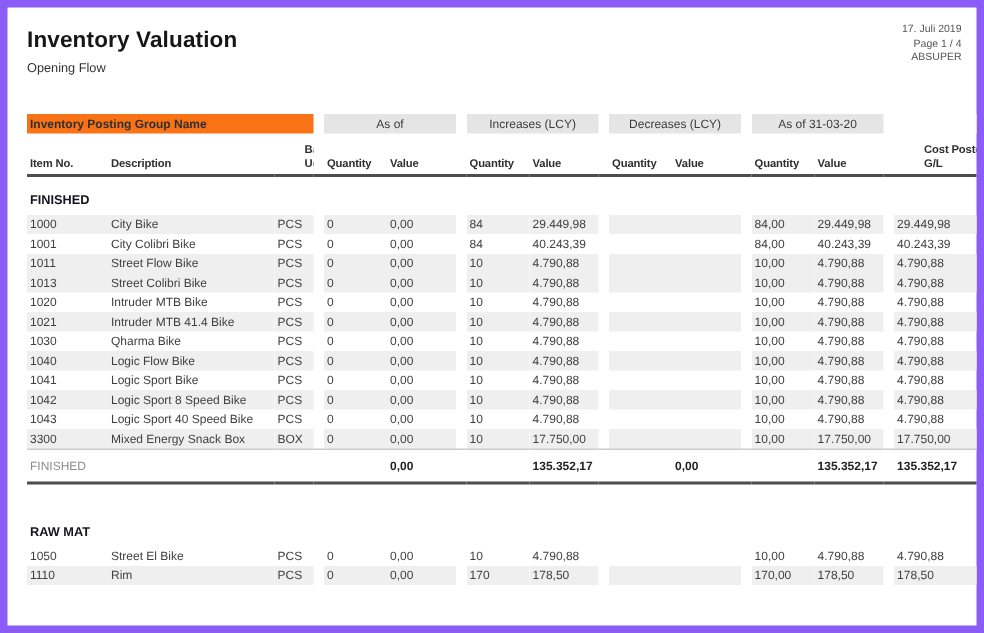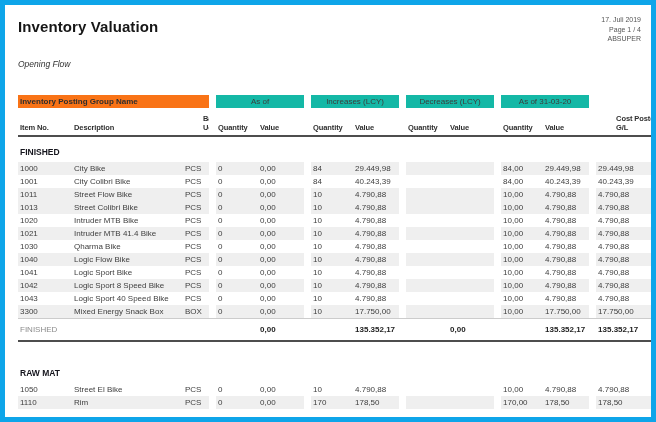--- a/index.html
+++ b/index.html
@@ -1,37 +1,37 @@
 <!DOCTYPE html>
 <html><head>
 <meta charset="utf-8">
 <style>
   html,body { margin:0; padding:0; background:#fff; font-family:"Liberation Sans", sans-serif; }
   .frame {
     width:656px; height:422px; box-sizing:border-box;
-    border:5px solid #0ea5e9; background:#fff; overflow:hidden;
+    border:5px solid #8b5cf6; background:#fff; overflow:hidden;
   }
   .inner { padding:7px 10px 0 13px; }
   .report-header { display:flex; justify-content:space-between; align-items:flex-start; }
   .title { font-size:15px; font-weight:bold; color:#161616; margin:6px 0 0 0; letter-spacing:0.1px; }
-  .subtitle { font-size:8.5px; color:#333; margin-top:24px;font-style:italic; }
+  .subtitle { font-size:8.5px; color:#333; margin-top:5px; }
   .meta { text-align:right; font-size:7px; color:#555; line-height:9.5px; margin-top:3px; }
 
   table.report {
     border-collapse:collapse; table-layout:fixed; width:634px;
     margin-top:26px; font-size:8px; color:#404040;
   }
   table.report td, table.report th {
     padding:0 2px; height:13px; overflow:hidden; white-space:nowrap;
     font-weight:normal; text-align:left; vertical-align:middle;
   }
   .num { text-align:right; }
   .gap { background:#fff !important; padding:0; }
 
-  tr.band th { background:#14b8a6; text-align:center; font-size:8px; color:#3c3c3c; }
+  tr.band th { background:#e5e5e5; text-align:center; font-size:8px; color:#3c3c3c; }
   tr.band th.grouplabel { background:#f97316; text-align:left; font-weight:bold; color:#2f2f2f; }
   tr.band th.blank { background:#fff; }
 
   tr.colhead th {
     font-weight:bold; font-size:7.5px; letter-spacing:-0.1px; color:#2f2f2f;
     vertical-align:bottom; padding-bottom:3px; border-bottom:2px solid #4d4d4d; height:24px;
   }
   tr.colhead th span { display:block; line-height:9px;padding-left:18px; }
 
   tr.sec-header td { font-weight:bold; font-size:8.5px; color:#15151d; padding-top:10px; padding-bottom:5px; height:auto; }

